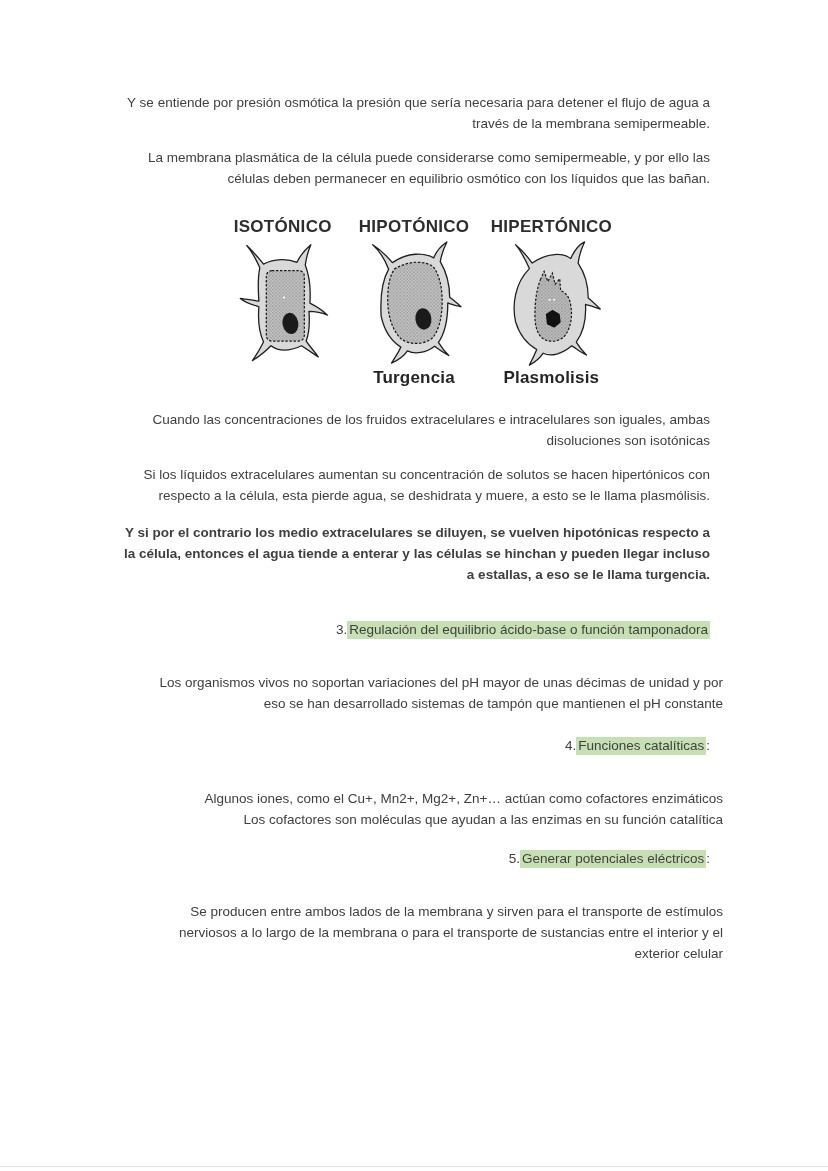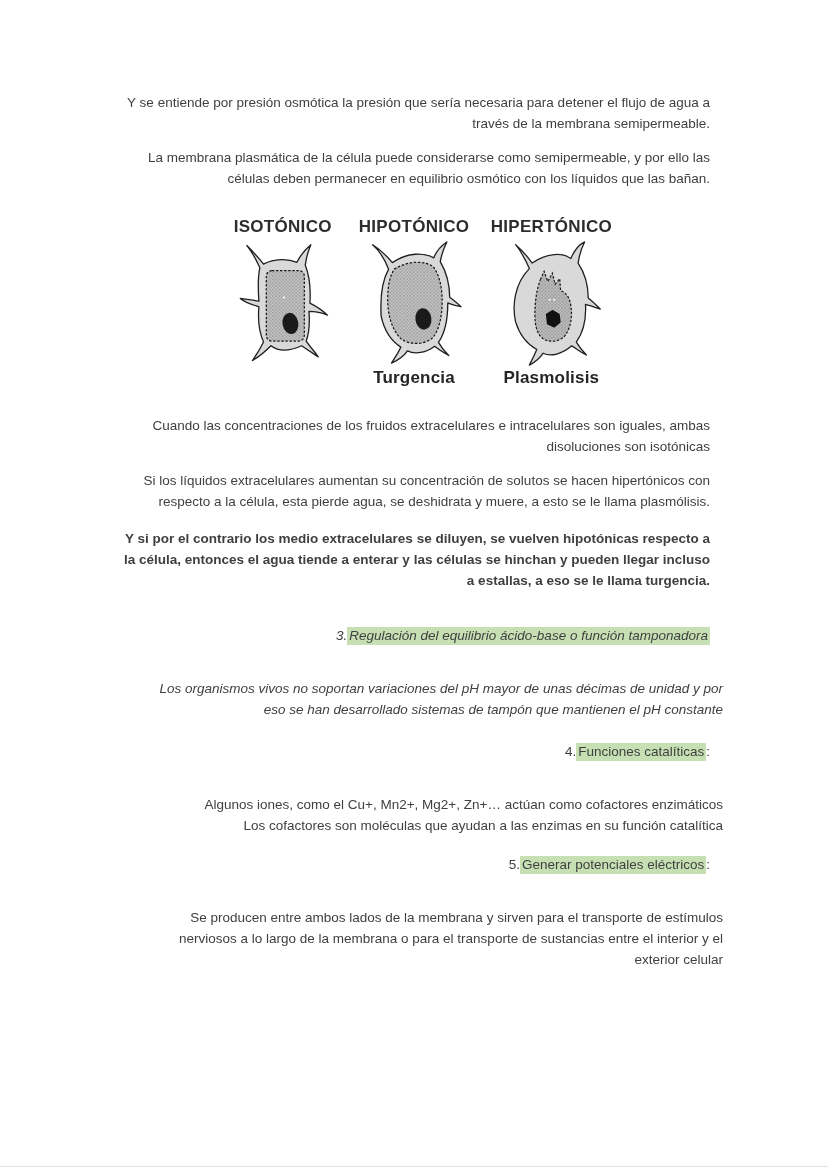--- a/index.html
+++ b/index.html
@@ -43,25 +43,25 @@
   .fig-caption{
     font-weight:bold;
     font-size:17px;
     line-height:22px;
     color:#252525;
     height:22px;
     letter-spacing:.2px;
   }
 
   
-  .after-fig{margin-top:26px;}
+  .after-fig{margin-top:20px;}
   .p5{margin-top:16px;font-weight:bold;}
 
   
-  .section3{margin-top:34px;font-style:italic;}
+  .section3{margin-top:34px;}
   .section4{margin-top:21px;}
   .section5{margin-top:18px;}
   .sec-head{line-height:21px;}
   .sec-num{display:inline-block;width:27px;}
   .hl{padding:1px 2px 2px 2px;}
   .sec-body{margin-left:27px;margin-top:32px;width:578px;}
   .sec-line{min-height:21px;}
 
   .page-edge{
     position:absolute;left:0;bottom:4px;width:100%;

